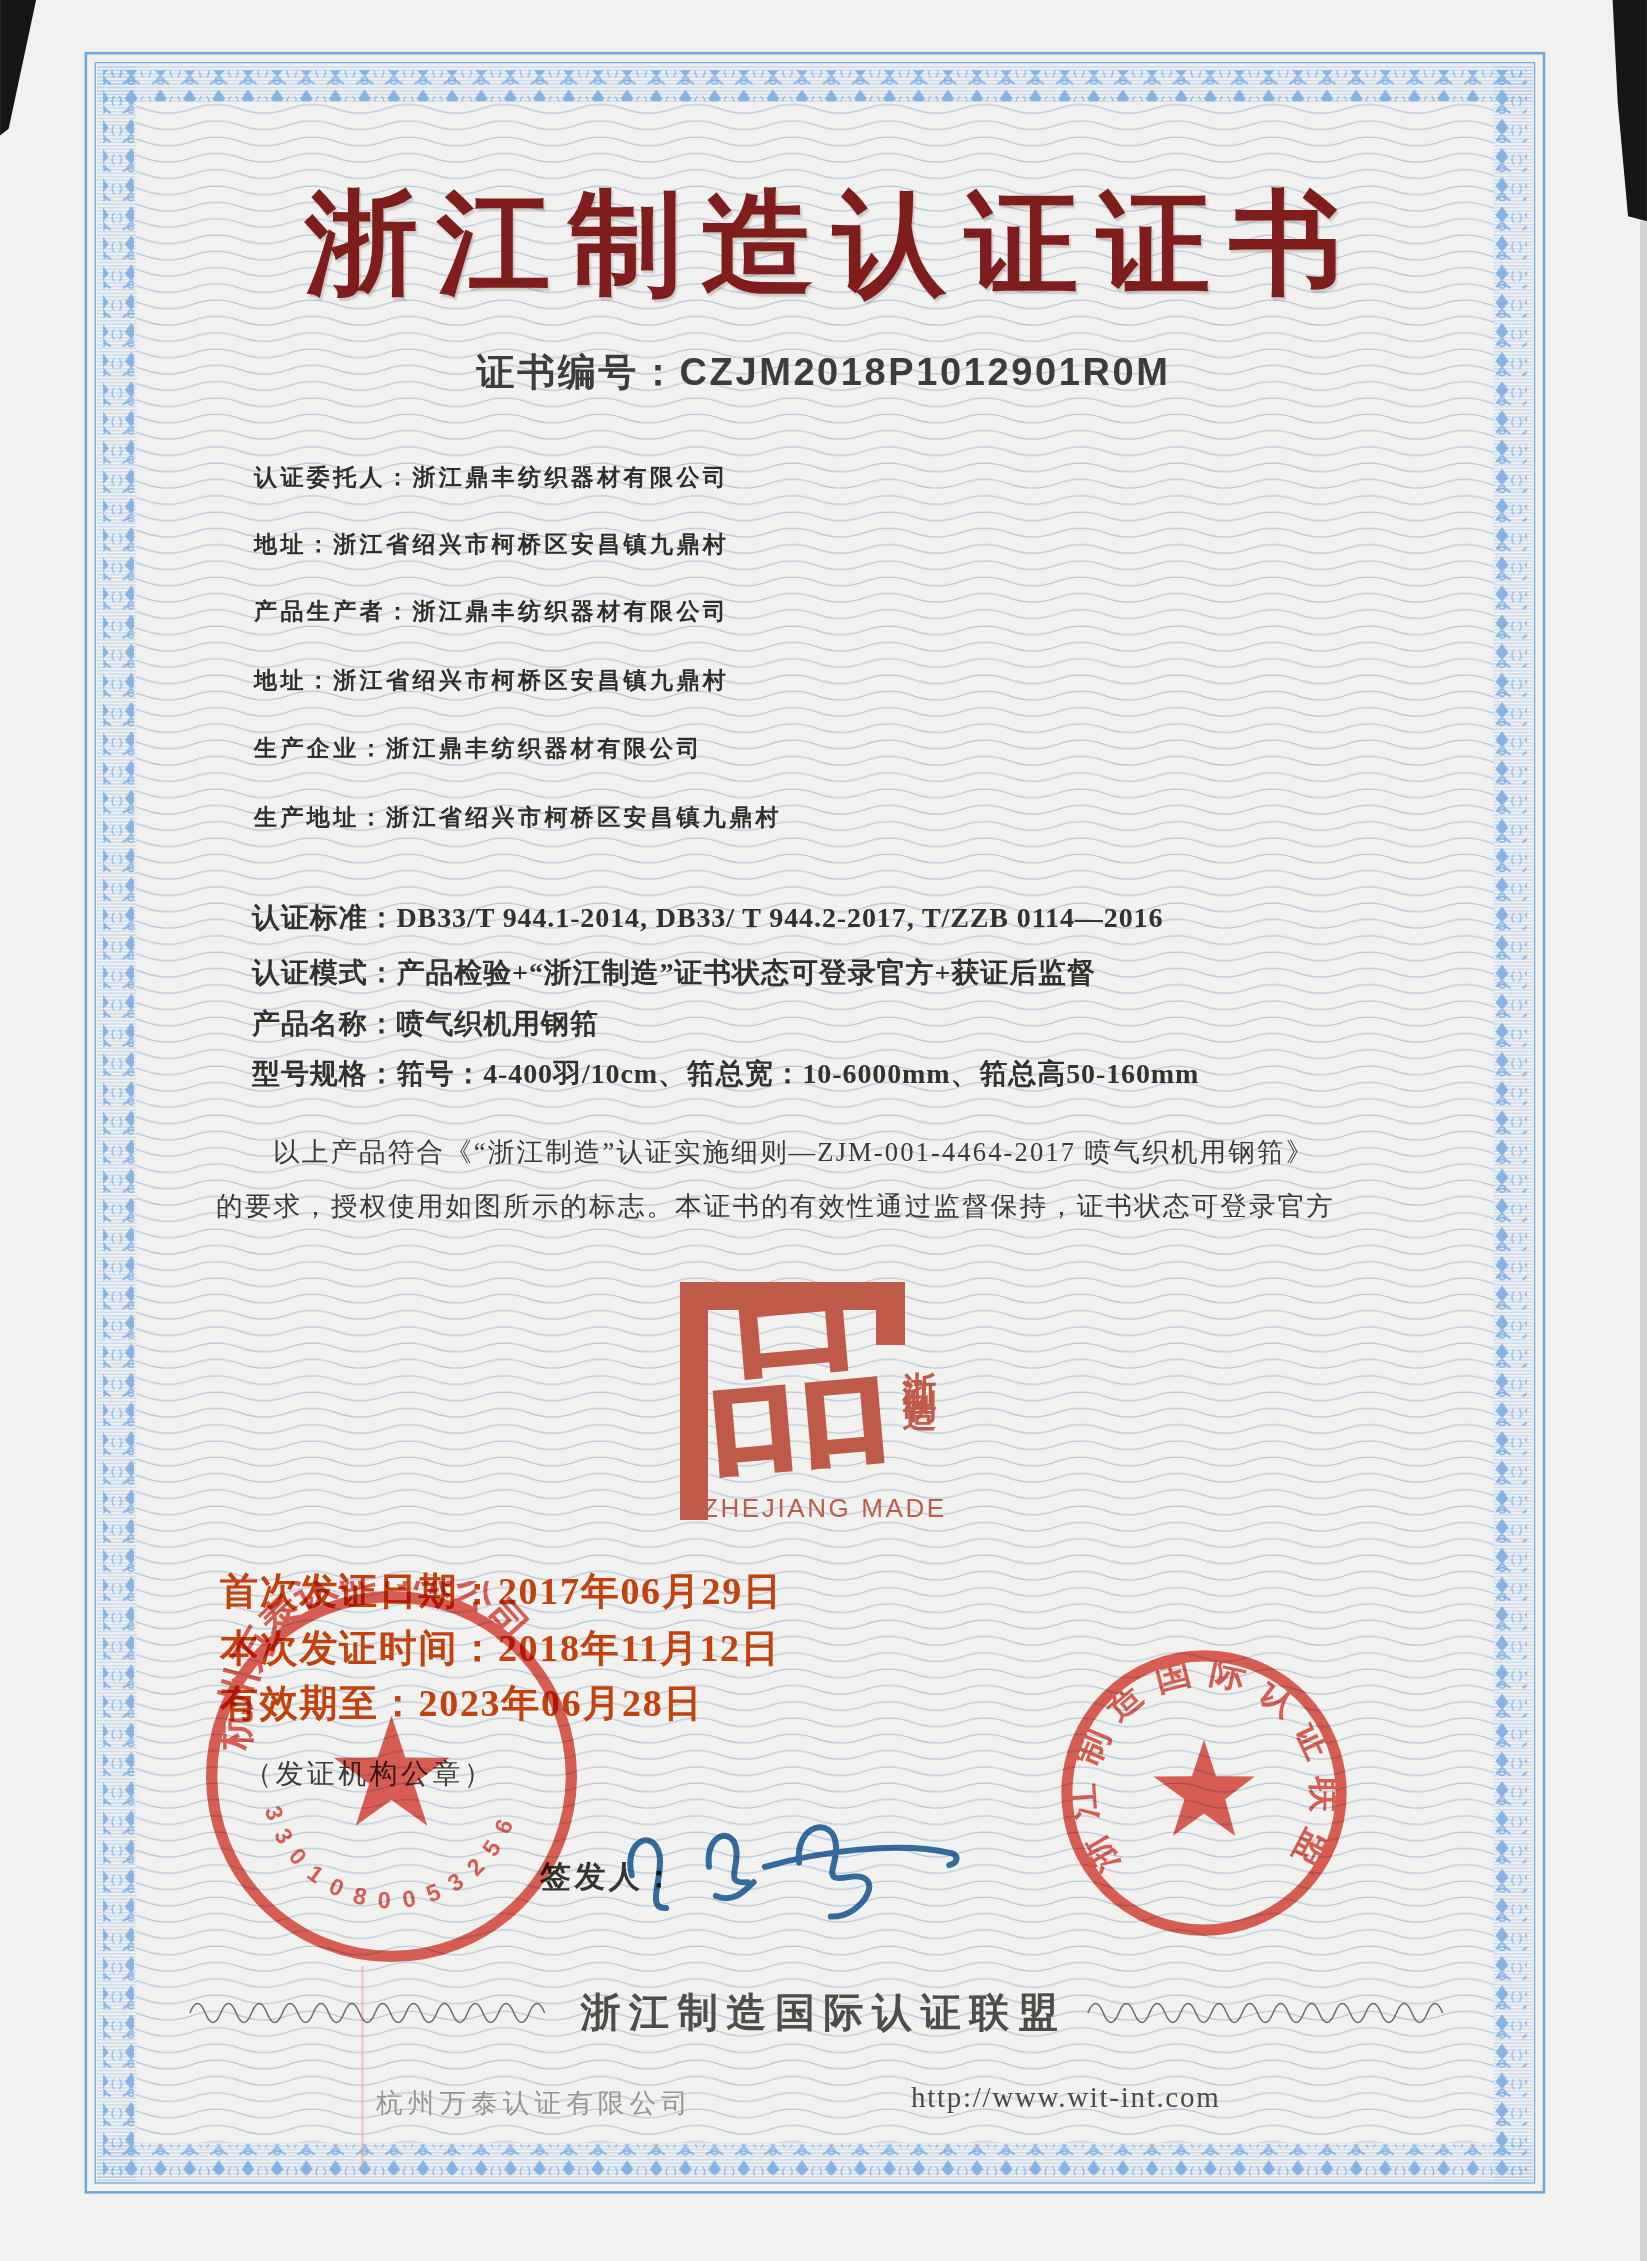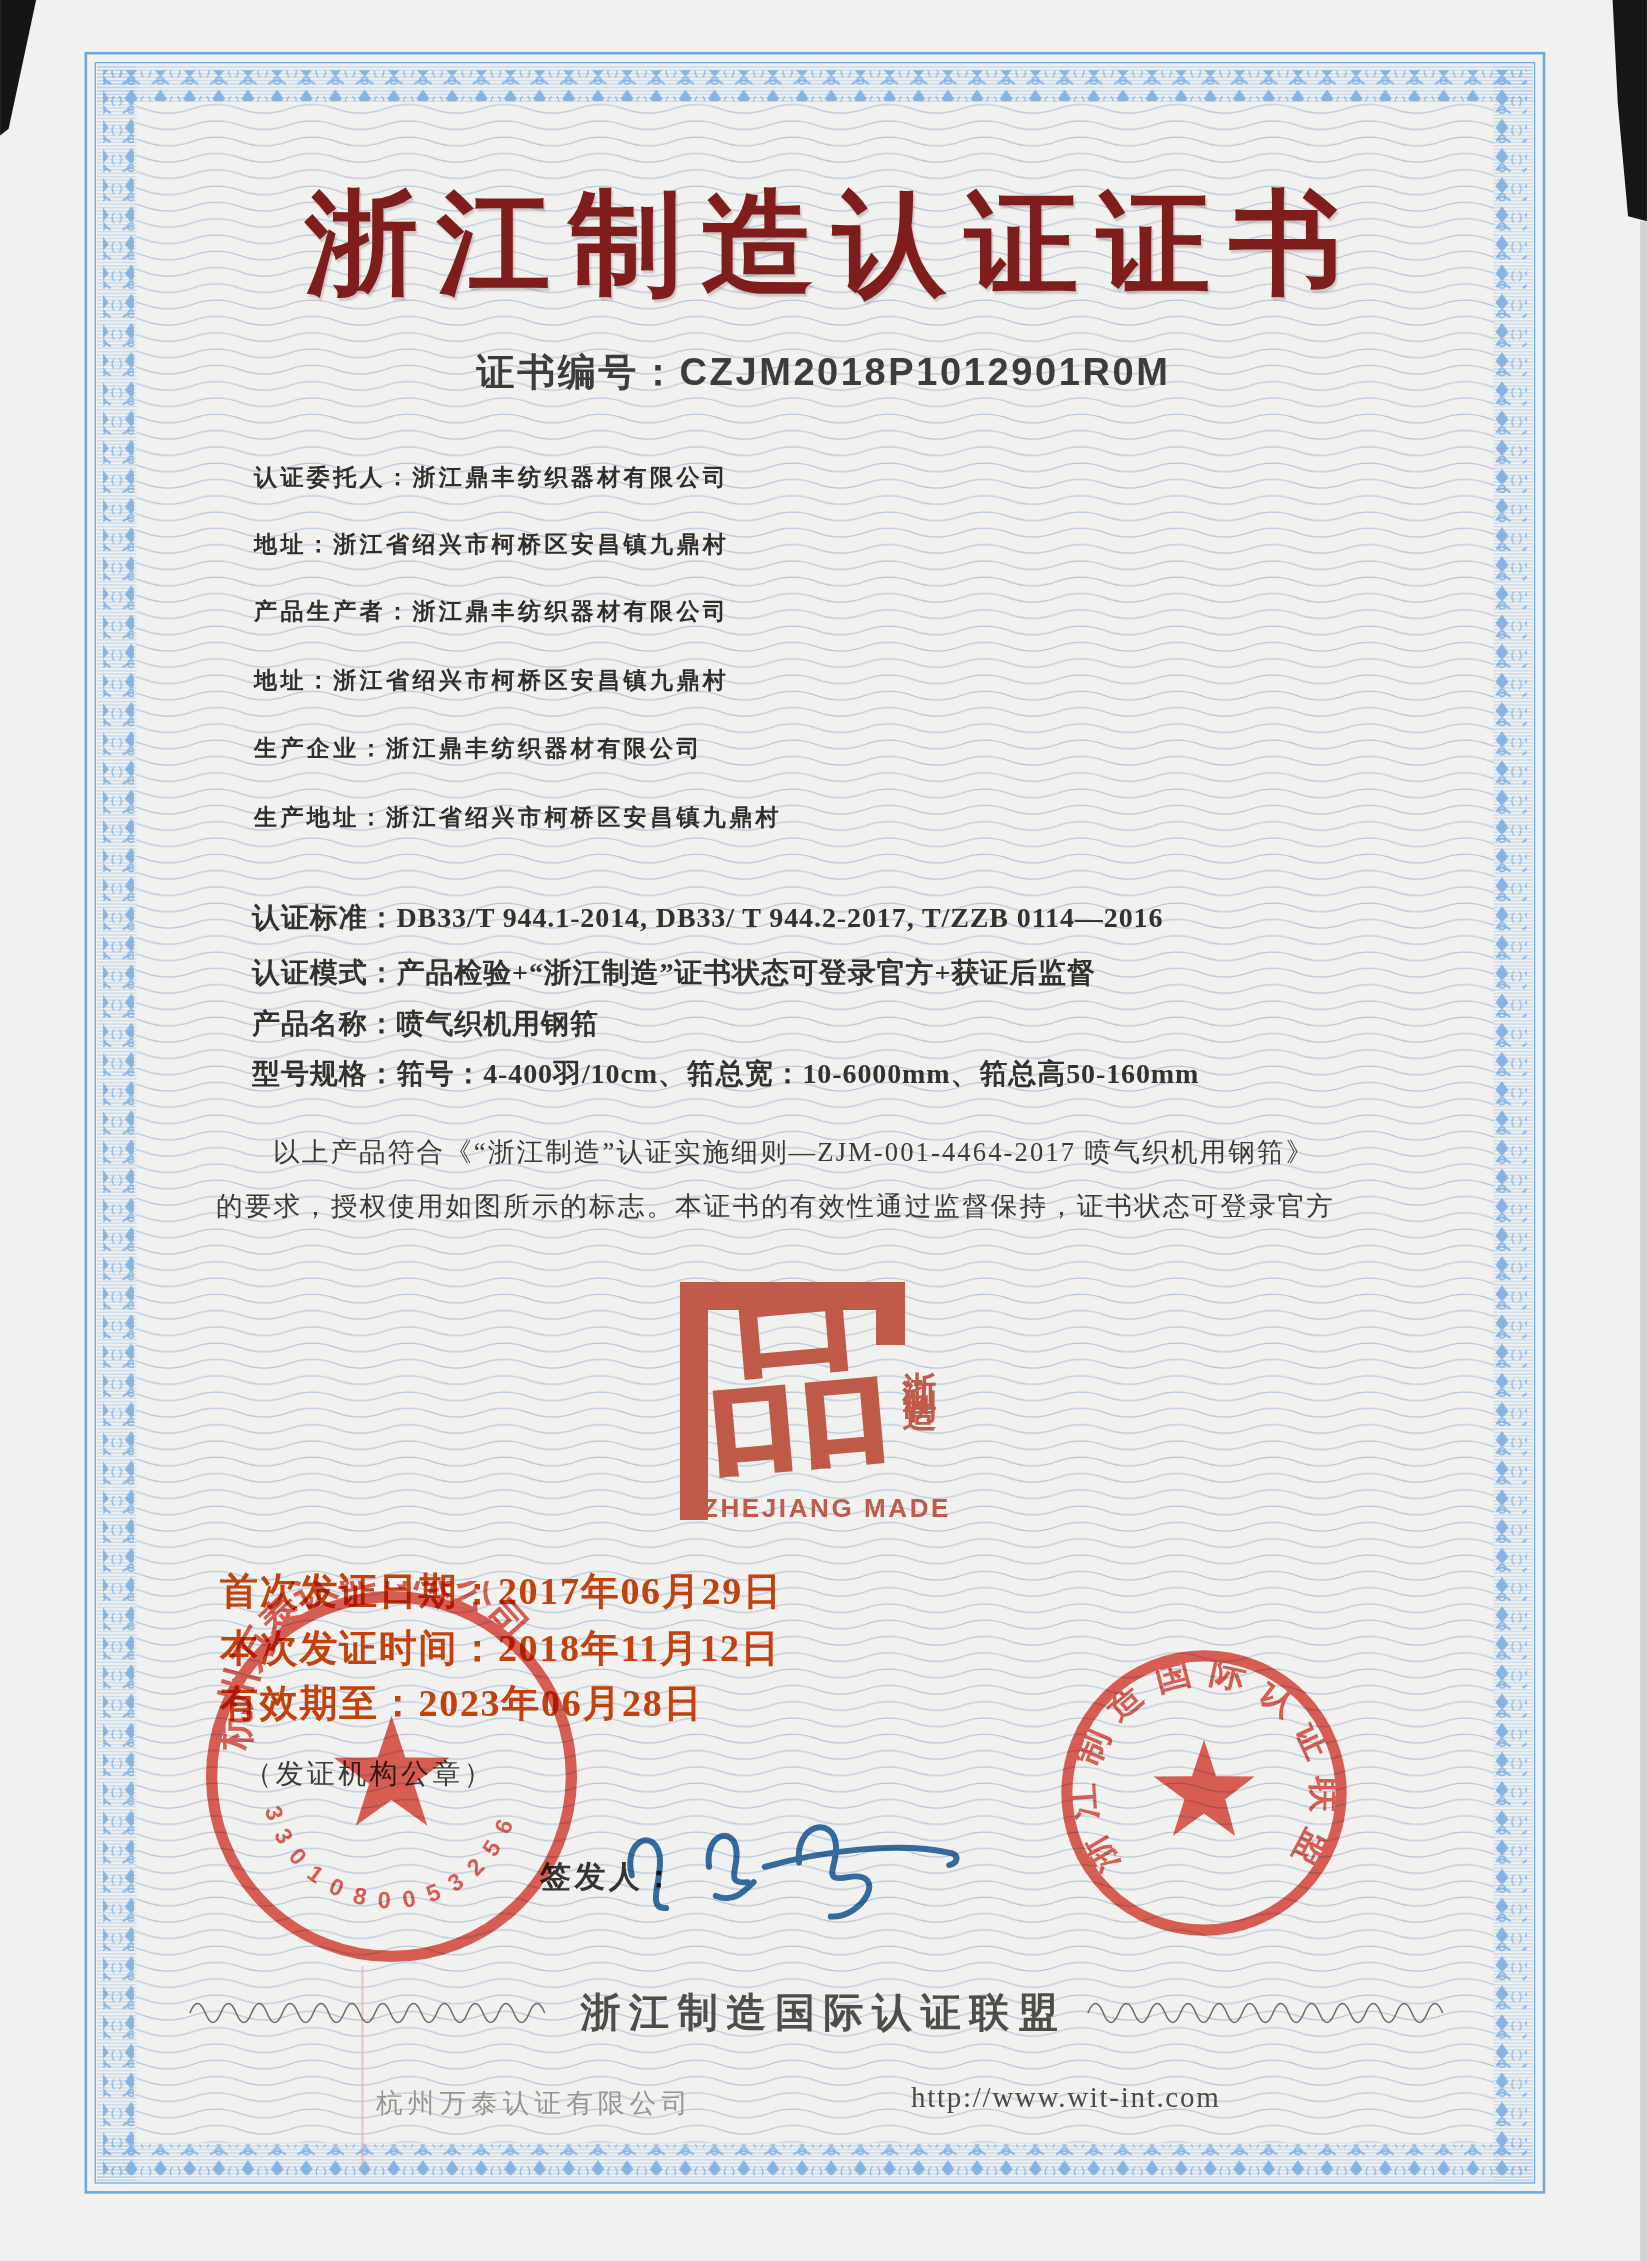--- a/index.html
+++ b/index.html
@@ -34,21 +34,21 @@
     position:absolute;left:26px;top:12px;font-size:182px;line-height:1;
     font-weight:700;color:#bf5a49;transform:rotate(-5deg);
   }
   .logo .side-text{
     position:absolute;left:216px;top:62px;writing-mode:vertical-rl;
     font-size:34px;font-weight:700;color:#c05a49;letter-spacing:8.6px;
   }
   .logo .caption{
     position:absolute;left:22px;top:211px;width:232px;text-align:center;
     font-family:"Liberation Sans","DejaVu Sans",sans-serif;
-    font-size:26px;font-weight:700;color:#c05a49;letter-spacing:2.6px;white-space:nowrap;
+    font-size:26px;font-weight:400;color:#c05a49;letter-spacing:2.6px;white-space:nowrap;
   }
 
   .date-line{position:absolute;left:220px;font-size:38px;font-weight:700;color:#c2410c;letter-spacing:1.7px;white-space:nowrap;}
   .seal-note{position:absolute;left:244px;top:1755px;font-size:28px;color:#3b3a37;letter-spacing:3.4px;}
   .issuer{position:absolute;left:540px;top:1856px;font-size:31px;font-weight:700;color:#34332f;letter-spacing:3.4px;}
 
   .stamp{position:absolute;mix-blend-mode:multiply;opacity:.93;}
   .stamp-left{left:196px;top:1581px;}
   .stamp-right{left:1048px;top:1637px;}
   .signature{position:absolute;left:606px;top:1781px;mix-blend-mode:multiply;}

